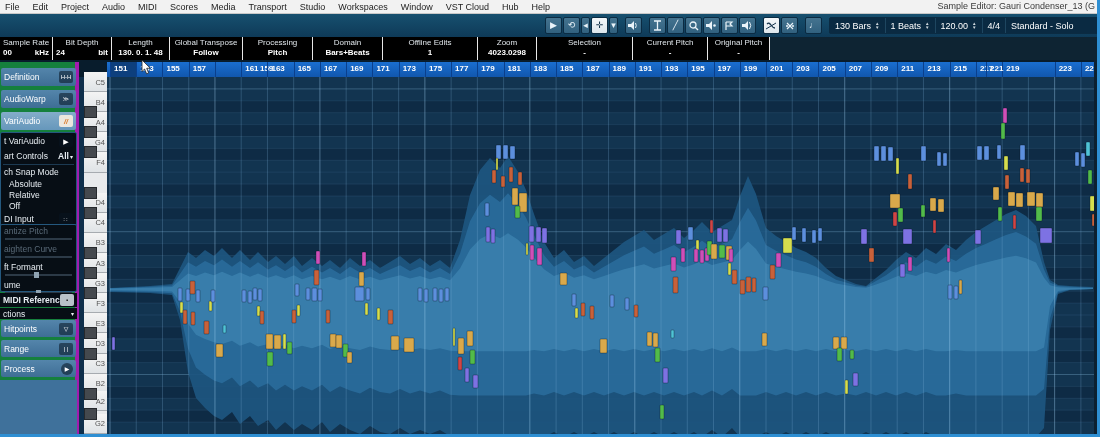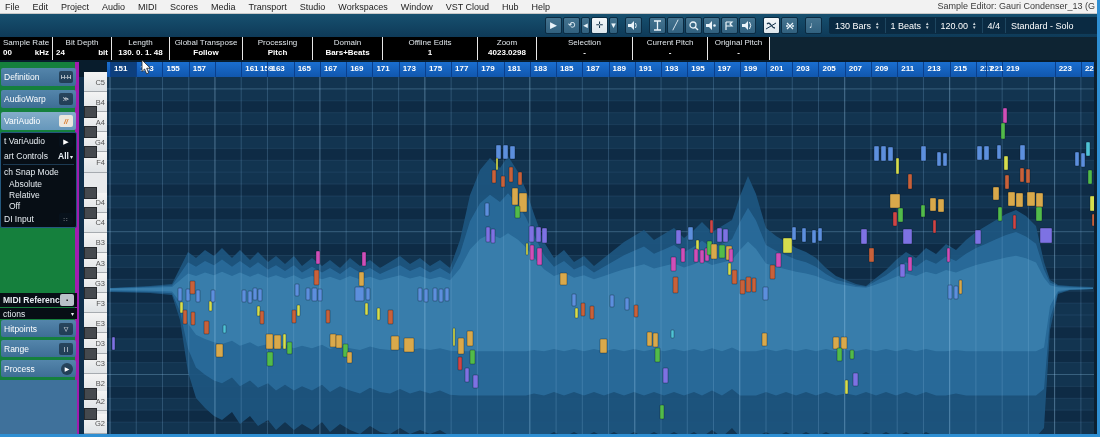--- a/index.html
+++ b/index.html
@@ -696,20 +696,42 @@
       </div>
       <div class="sb-row" style="height:11px;padding-left:8px;">
         <span class="lbl">Off</span>
       </div>
       <div class="sb-row" style="height:16px;">
         <span class="lbl">DI Input</span>
         <span class="sb-icon" style="letter-spacing:1px;">::</span>
       </div>
     </div>
 
+    <div class="sb-abs sb-box" style="top:162px;height:68px;">
+      <div class="sb-row dim" style="height:12px;">
+        <span class="lbl">antize Pitch</span>
+      </div>
+      <div class="sb-track"></div>
+      <div class="sb-row dim" style="height:12px;">
+        <span class="lbl">aighten Curve</span>
+      </div>
+      <div class="sb-track"></div>
+      <div class="sb-row" style="height:12px;">
+        <span class="lbl">ft Formant</span>
+      </div>
+      <div class="sb-track">
+          <span class="hnd" style="left:44%;"></span>
+        </div>
+      <div class="sb-row" style="height:12px;">
+        <span class="lbl">ume</span>
+      </div>
+      <div class="sb-track">
+          <span class="hnd" style="left:46%;"></span>
+        </div>
+    </div>
 
     <div class="sb-abs sb-row" style="top:231px;height:14px;width:77px;background:#070e15;">
       <span class="lbl" style="font-weight:bold;">MIDI Reference</span>
       <span class="sb-icon" style="background:#b9c2c9;color:#222;">▪</span>
     </div>
     <div class="sb-abs sb-row" style="top:246px;height:11px;width:77px;background:#070e15;">
       <span class="lbl">ctions</span>
       <span style="font-size:6px;">▾</span>
     </div>
 

